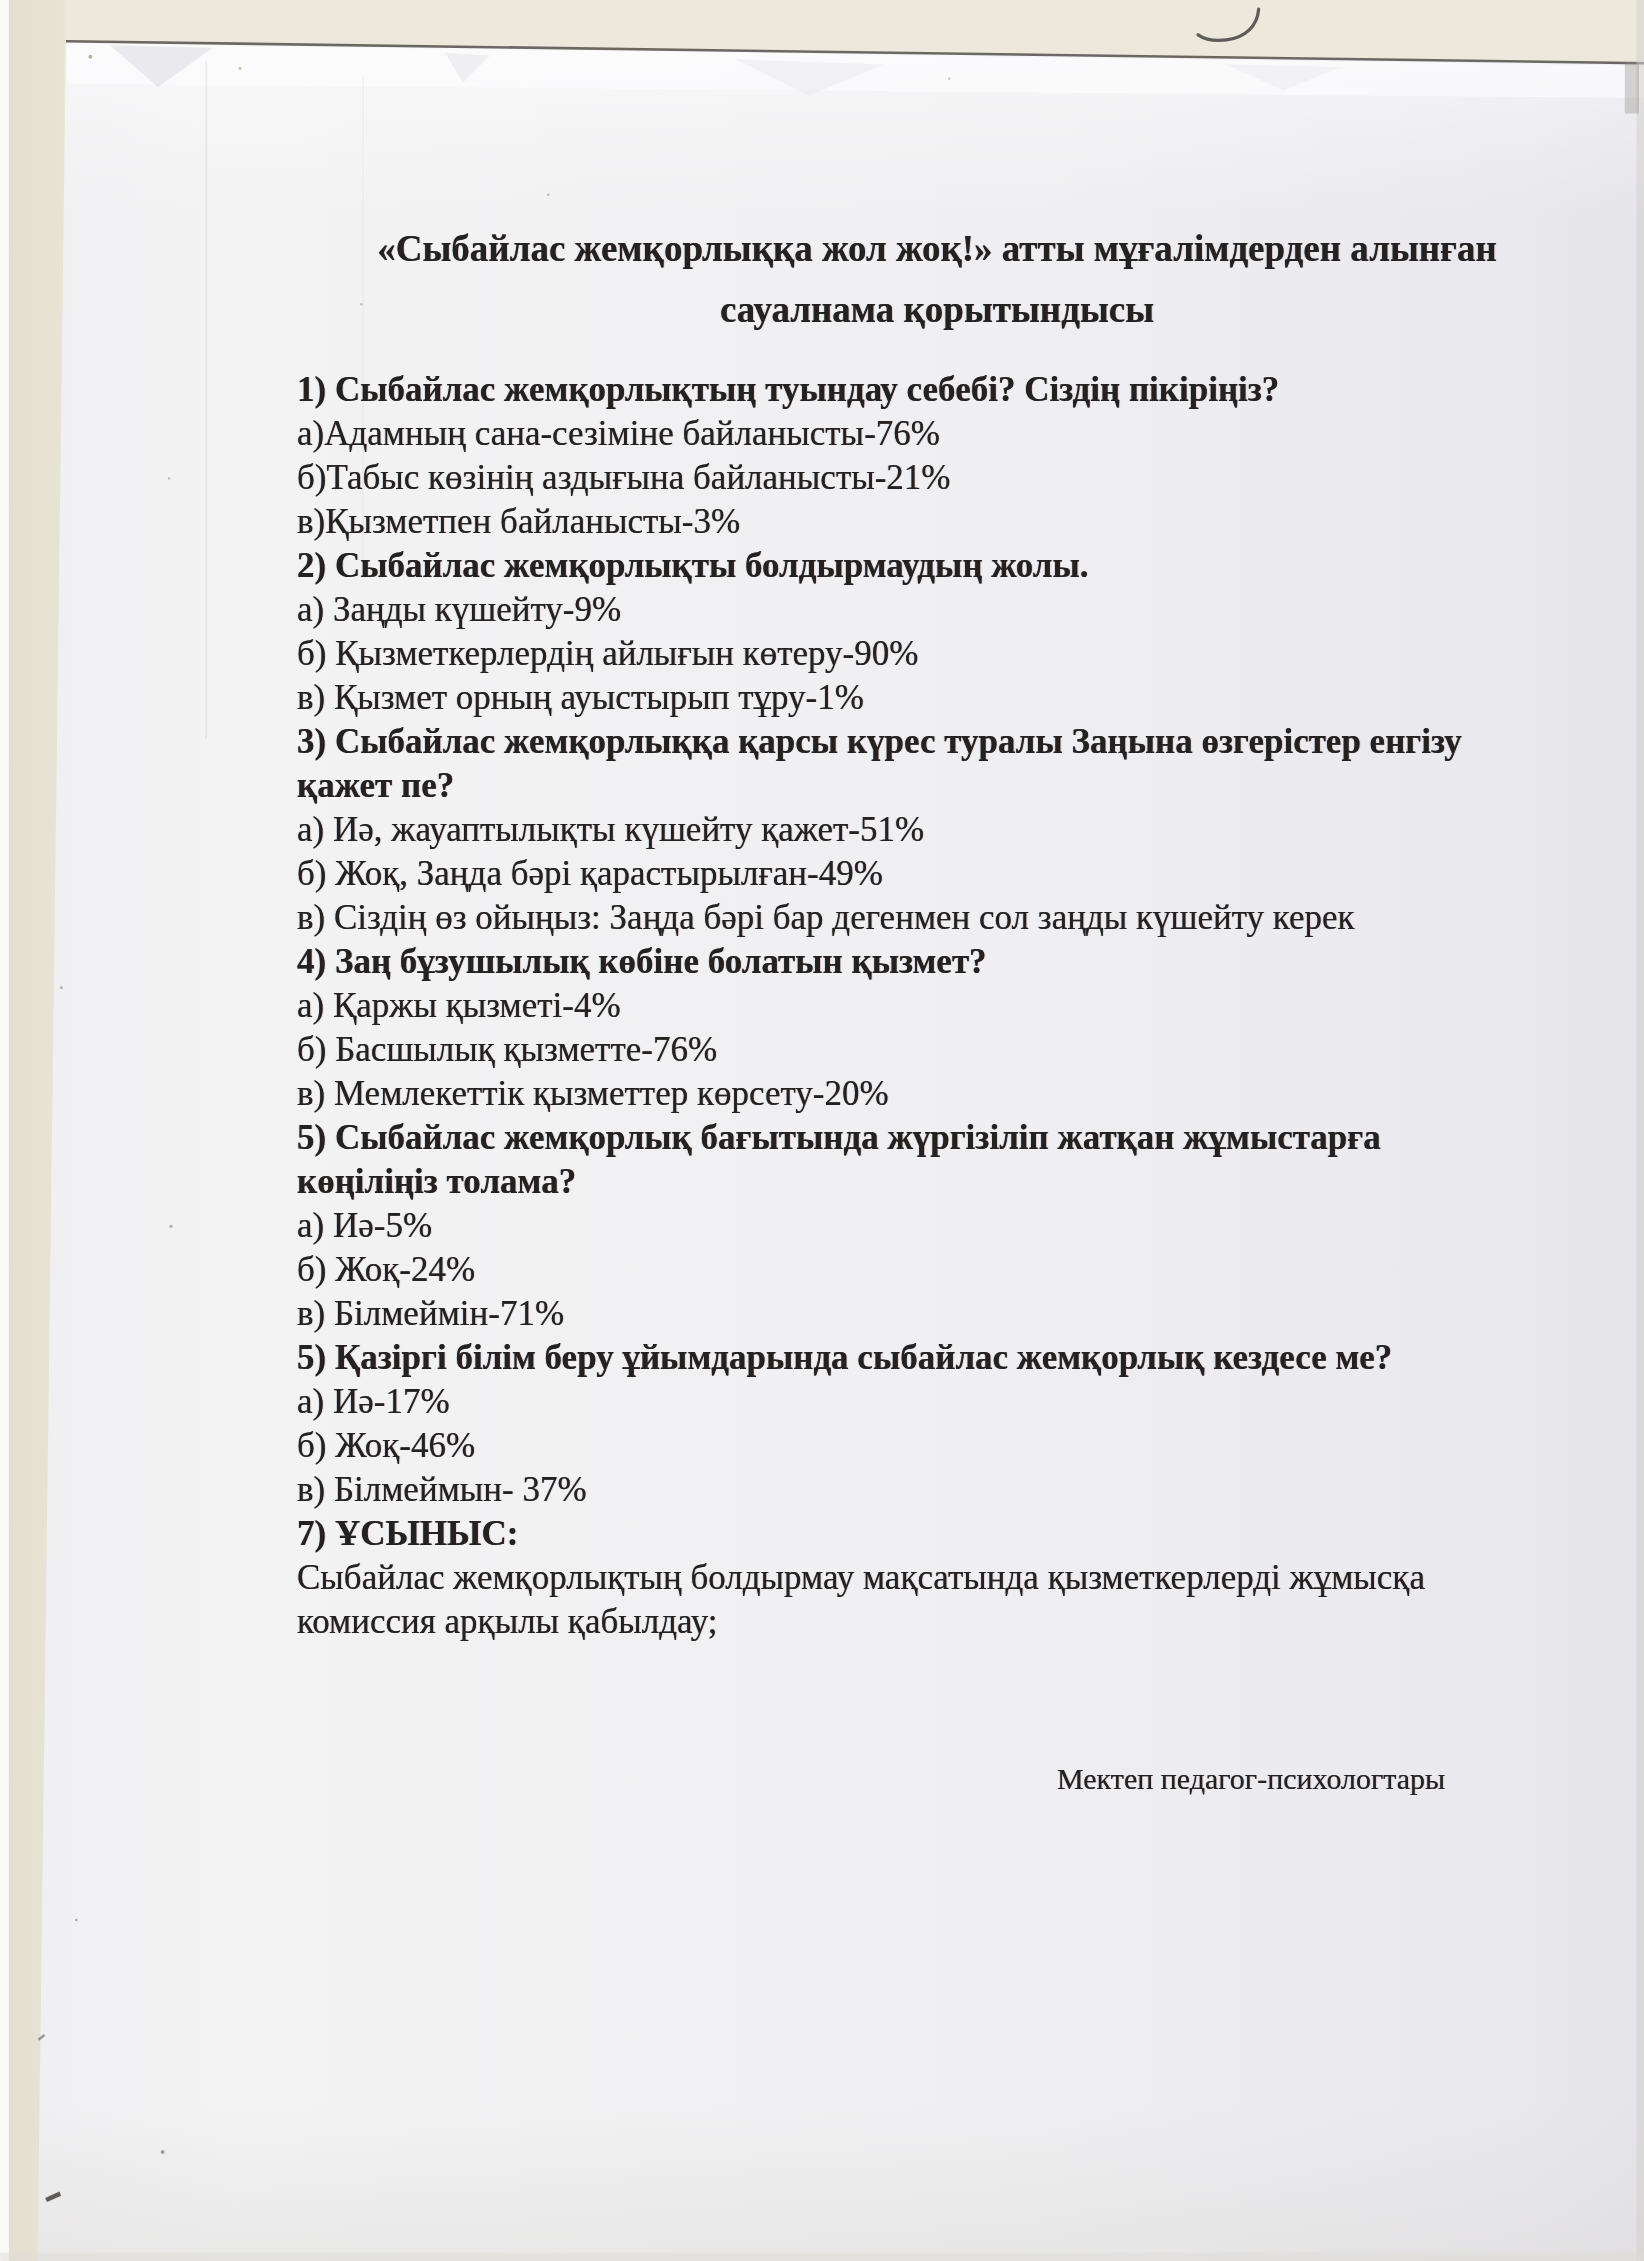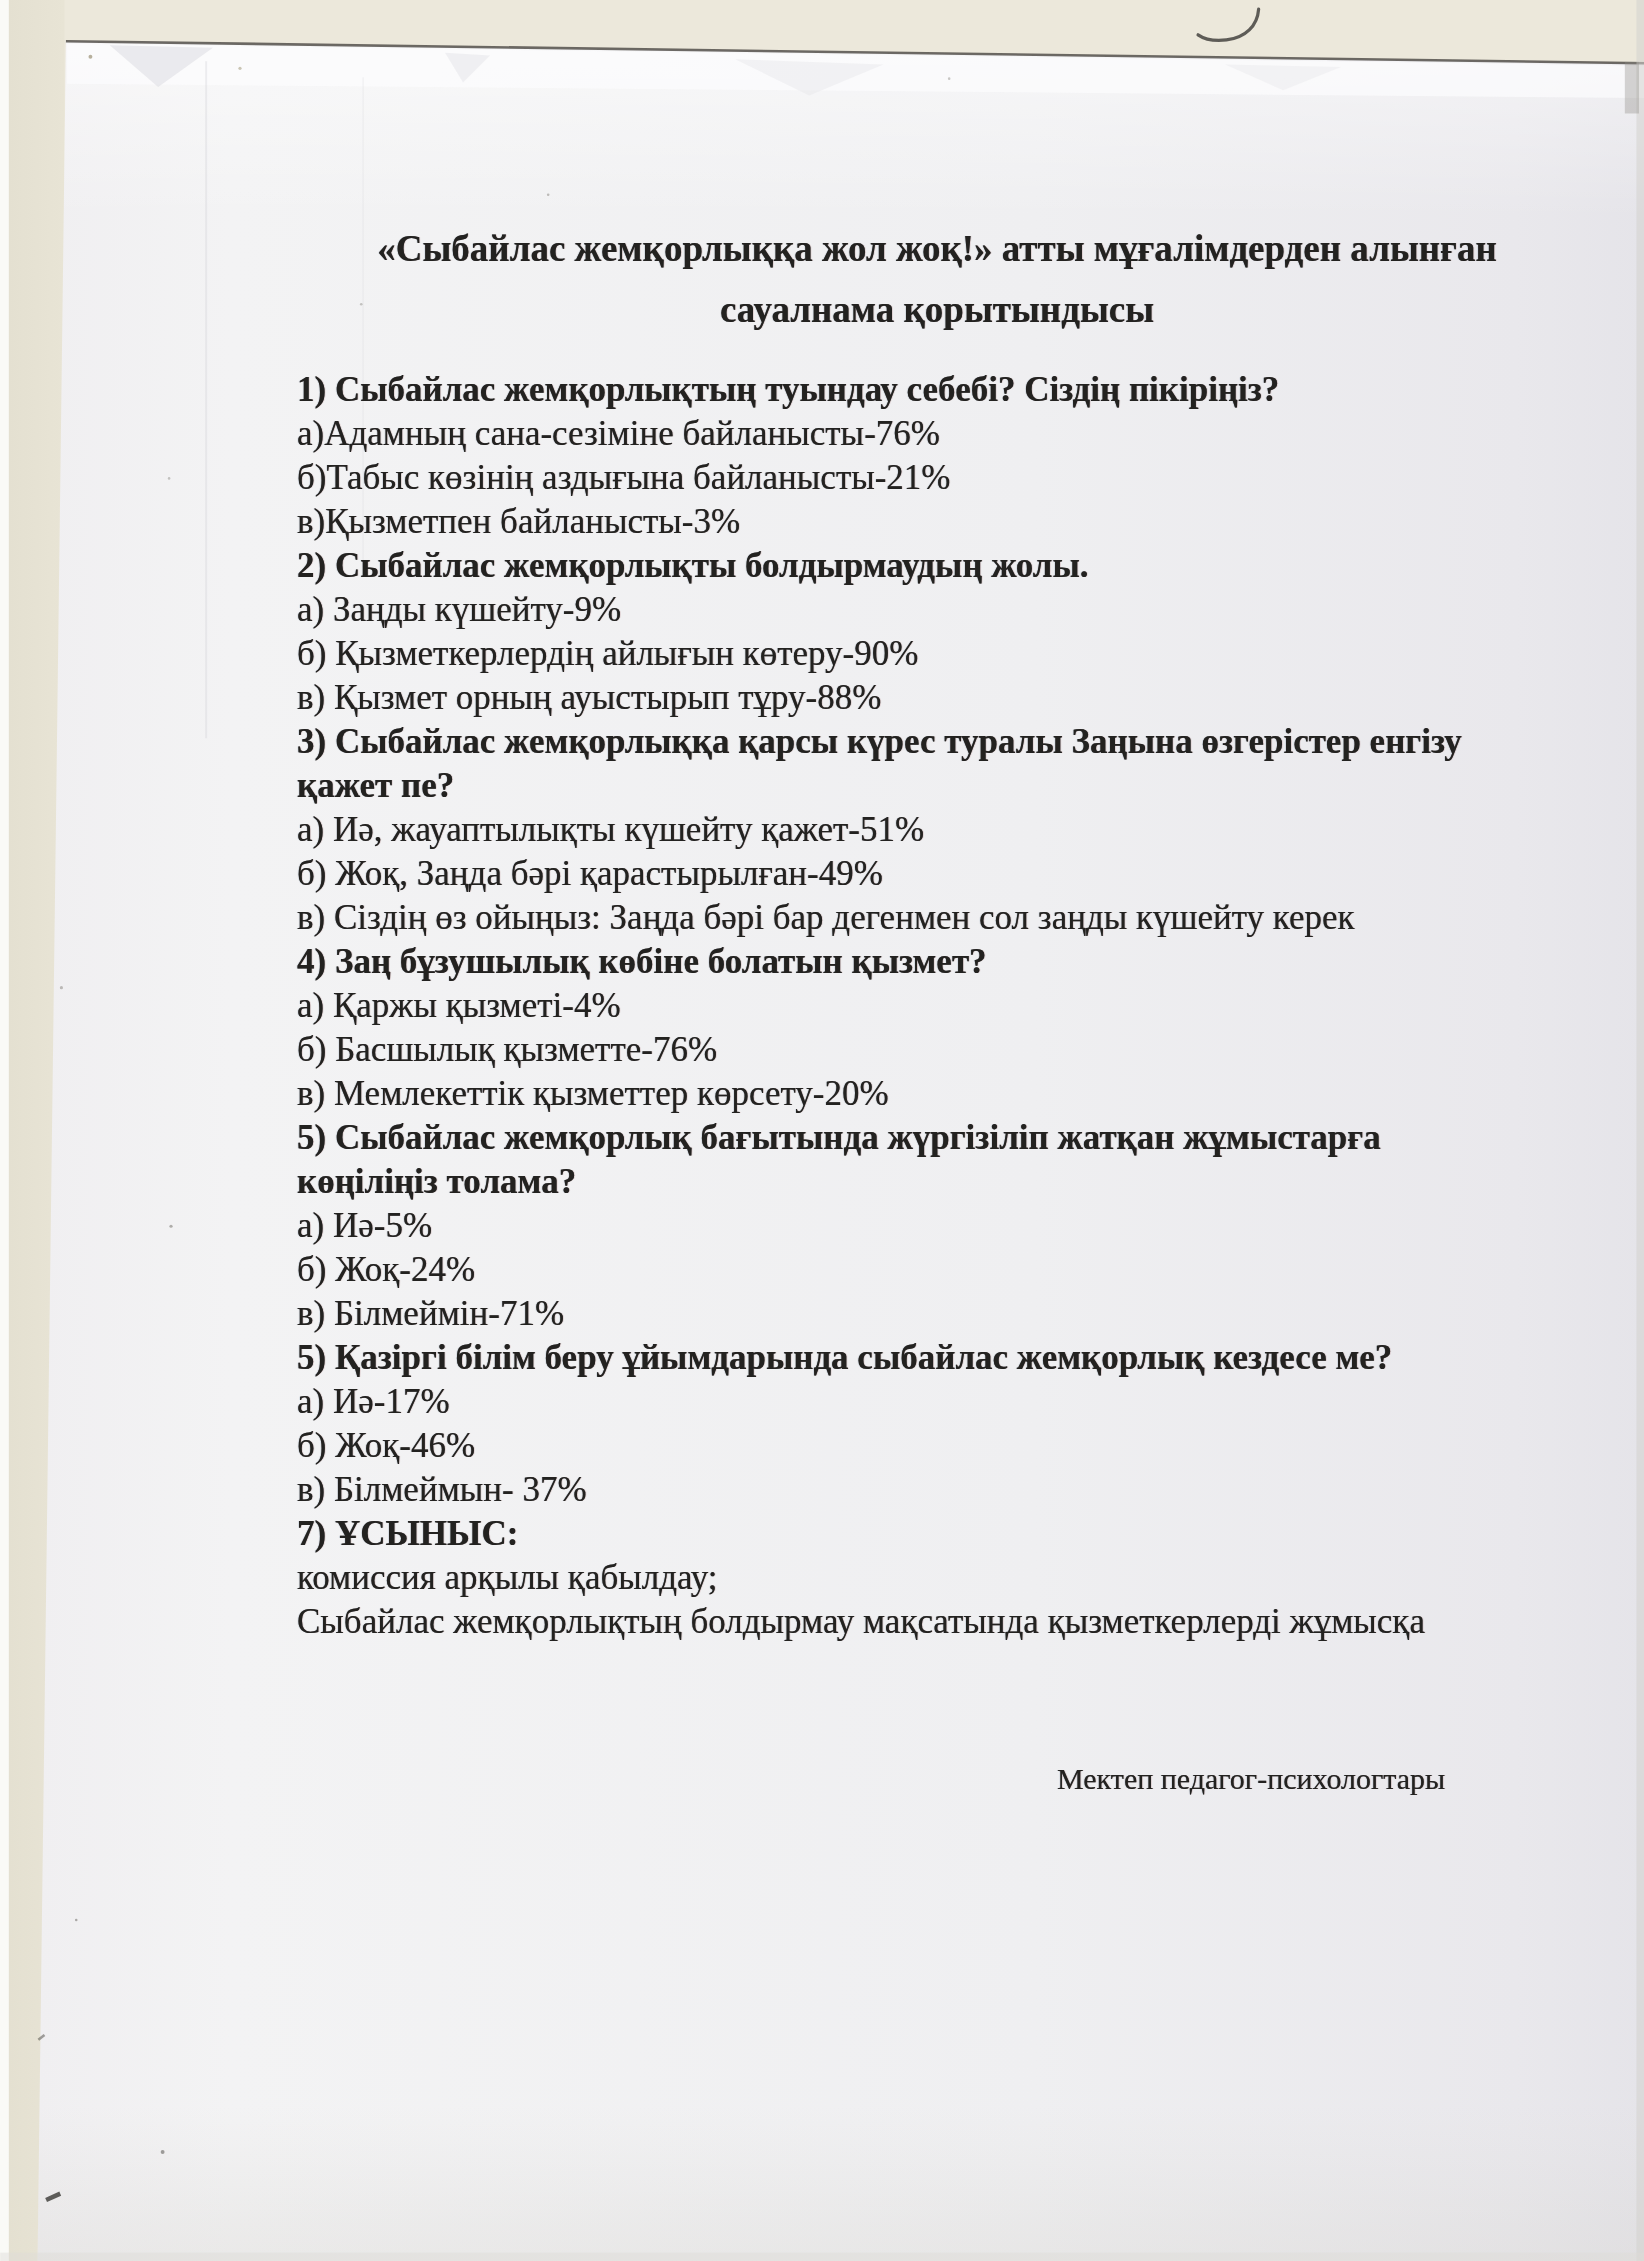--- a/index.html
+++ b/index.html
@@ -102,40 +102,40 @@
     </div>
 
     <div class="doc-body ink" id="doc-body">
         <div class="line bold">1) Сыбайлас жемқорлықтың туындау себебі? Сіздің пікіріңіз?</div>
         <div class="line">а)Адамның сана-сезіміне байланысты-76%</div>
         <div class="line">б)Табыс көзінің аздығына байланысты-21%</div>
         <div class="line">в)Қызметпен байланысты-3%</div>
         <div class="line bold">2) Сыбайлас жемқорлықты болдырмаудың жолы.</div>
         <div class="line">а) Заңды күшейту-9%</div>
         <div class="line">б) Қызметкерлердің айлығын көтеру-90%</div>
-        <div class="line">в) Қызмет орның ауыстырып тұру-88%</div>
+        <div class="line">в) Қызмет орның ауыстырып тұру-1%</div>
         <div class="line bold">3) Сыбайлас жемқорлыққа қарсы күрес туралы Заңына өзгерістер енгізу</div>
         <div class="line bold">қажет пе?</div>
         <div class="line">а) Иә, жауаптылықты күшейту қажет-51%</div>
         <div class="line">б) Жоқ, Заңда бәрі қарастырылған-49%</div>
         <div class="line">в) Сіздің өз ойыңыз: Заңда бәрі бар дегенмен сол заңды күшейту керек</div>
         <div class="line bold">4) Заң бұзушылық көбіне болатын қызмет?</div>
         <div class="line">а) Қаржы қызметі-4%</div>
         <div class="line">б) Басшылық қызметте-76%</div>
         <div class="line">в) Мемлекеттік қызметтер көрсету-20%</div>
         <div class="line bold">5) Сыбайлас жемқорлық бағытында жүргізіліп жатқан жұмыстарға</div>
         <div class="line bold">көңіліңіз толама?</div>
         <div class="line">а) Иә-5%</div>
         <div class="line">б) Жоқ-24%</div>
         <div class="line">в) Білмеймін-71%</div>
         <div class="line bold">5) Қазіргі білім беру ұйымдарында сыбайлас жемқорлық кездесе ме?</div>
         <div class="line">а) Иә-17%</div>
         <div class="line">б) Жоқ-46%</div>
         <div class="line">в) Білмеймын- 37%</div>
         <div class="line bold">7) ҰСЫНЫС:</div>
+        <div class="line">Сыбайлас жемқорлықтың болдырмау мақсатында қызметкерлерді жұмысқа</div>
         <div class="line">комиссия арқылы қабылдау;</div>
-        <div class="line">Сыбайлас жемқорлықтың болдырмау мақсатында қызметкерлерді жұмысқа</div>
       </div>
 
     <div class="signature ink">Мектеп педагог-психологтары</div>
   </div>
 </div>
 
 
 </body></html>

